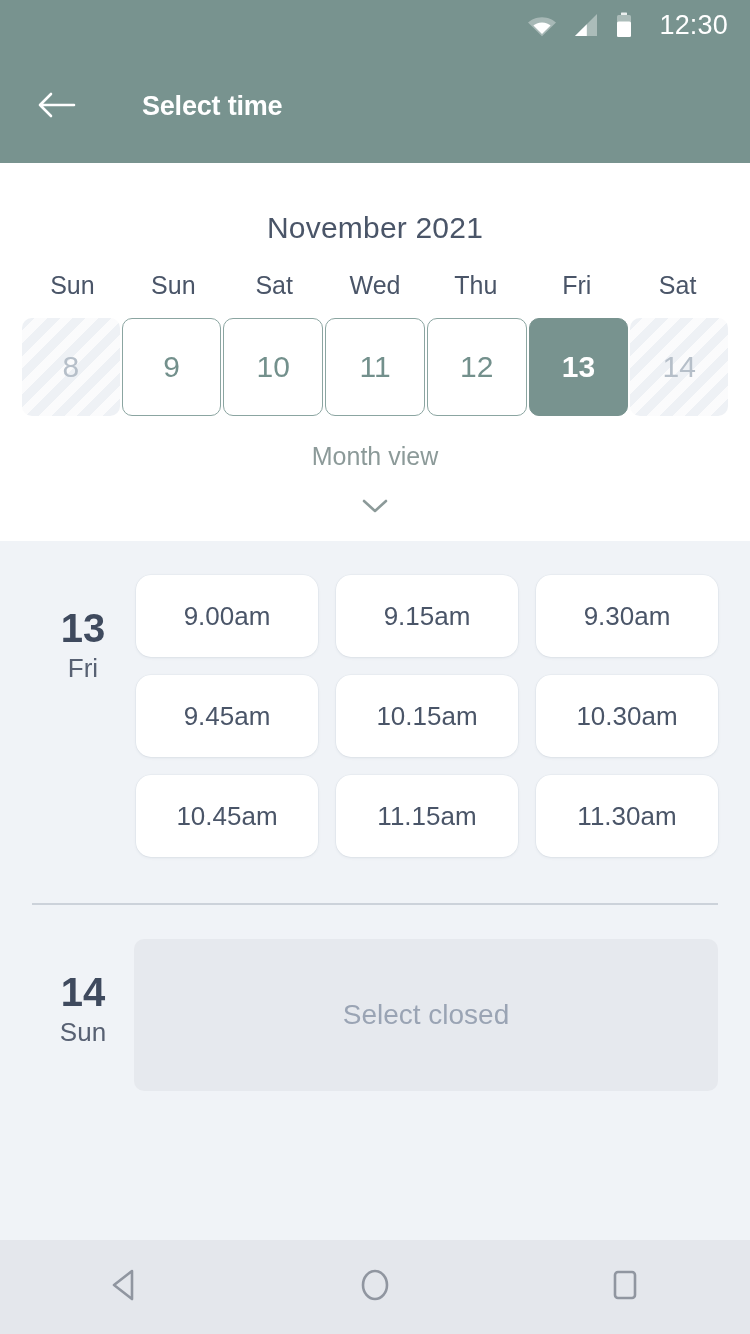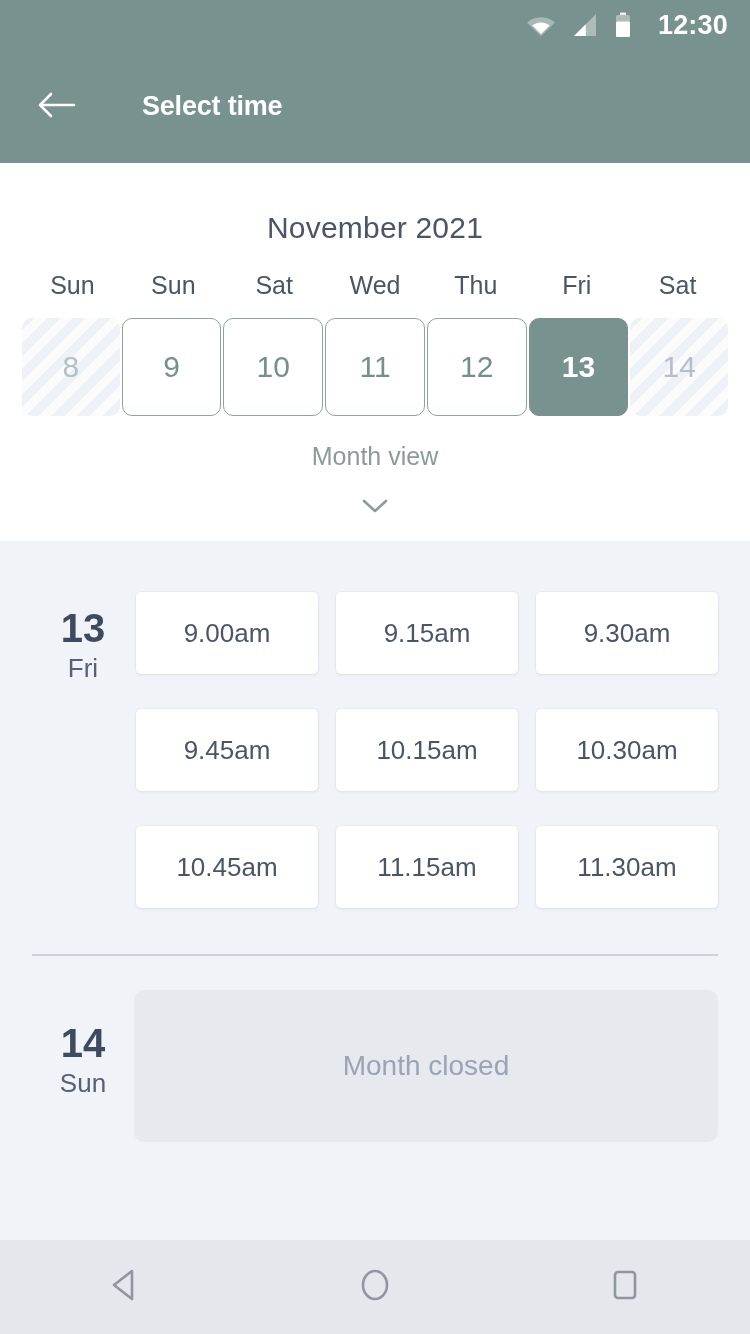--- a/index.html
+++ b/index.html
@@ -41,21 +41,21 @@
     align-items: center;
     gap: 16px;
   }
   .status-ico {
     display: block;
     line-height: 0;
   }
   .status-clock {
     color: #ffffff;
     font-size: 27px;
-    font-weight: bold;
+    font-weight: normal;
     letter-spacing: 0.2px;
     margin-left: 10px;
   }
 
   
   .app-bar {
     height: 113px;
     background: #78938f;
     display: flex;
     align-items: center;
@@ -189,29 +189,28 @@
     display: flex;
     flex-wrap: wrap;
     gap: 18px 18px;
     align-content: flex-start;
     padding-left: 2px;
   }
   .slot {
     width: 182px;
     height: 82px;
     background: #ffffff;
-    border-radius: 5px;
+    border-radius: 15px;
     display: flex;
     align-items: center;
     justify-content: center;
     color: #4a5568;
     font-size: 26px;
     cursor: pointer;
     box-shadow: 0 1px 3px rgba(80,95,120,0.10), 0 0 0 0.5px rgba(150,165,185,0.12);
-    margin-top: 17px;
   }
 
   .section-divider {
     height: 1.5px;
     background: #ccd2da;
     margin: 46px 32px 0 32px;
   }
 
   .closed-card {
     flex: 1 1 auto;
@@ -339,21 +338,21 @@
           <div class="slot">11.15am</div>
           <div class="slot">11.30am</div>
         </div>
       </div>
       <div class="section-divider"></div>
       <div class="day-block">
         <div class="day-label">
           <div class="day-label-num">14</div>
           <div class="day-label-dow">Sun</div>
         </div>
-        <div class="closed-card">Month closed</div>
+        <div class="closed-card">Select closed</div>
       </div>
     </div>
 
   <div class="nav-bar">
     <div class="nav-btn">
       <span>
         <svg width="34" height="36" viewBox="0 0 34 36">
           <path d="M24 4 L6 18 L24 32 Z" stroke="#9096a0" stroke-width="2.6" fill="none" stroke-linejoin="round"></path>
         </svg>
       </span>

